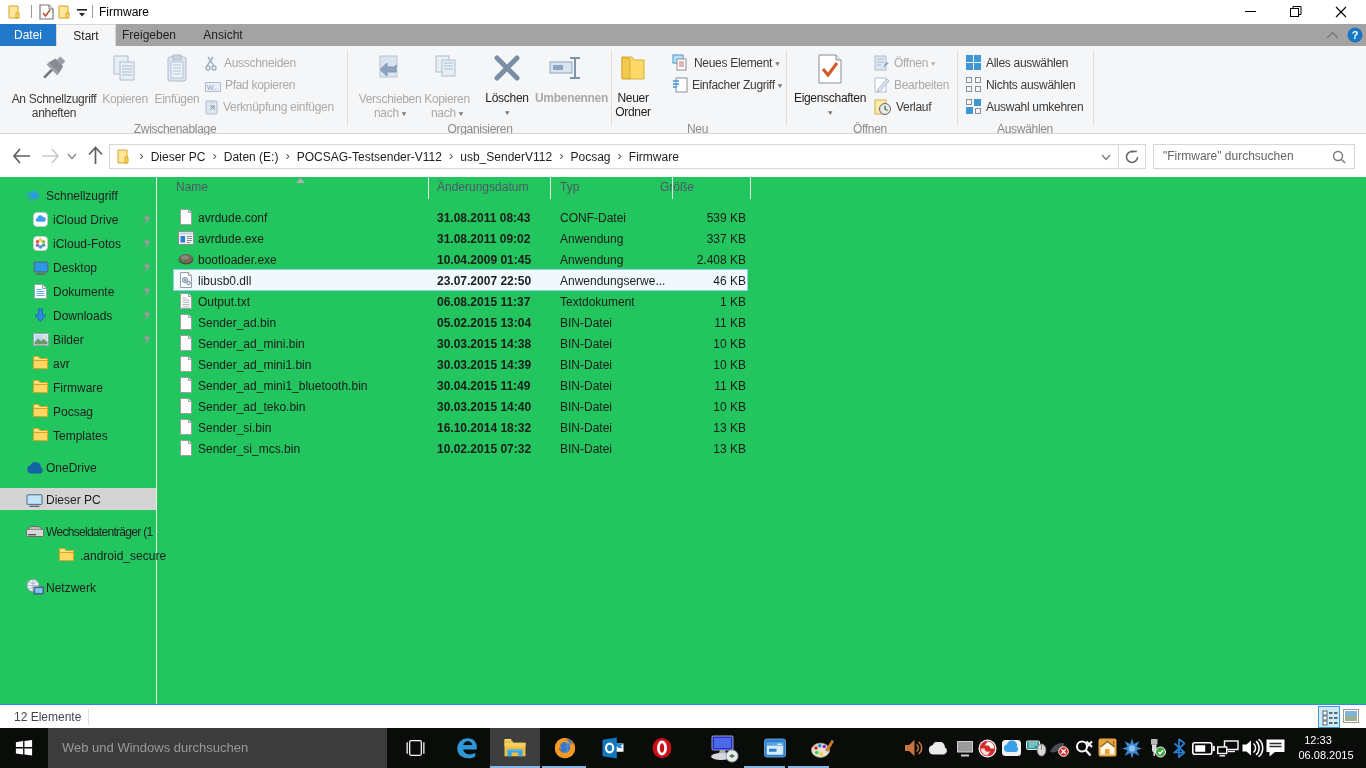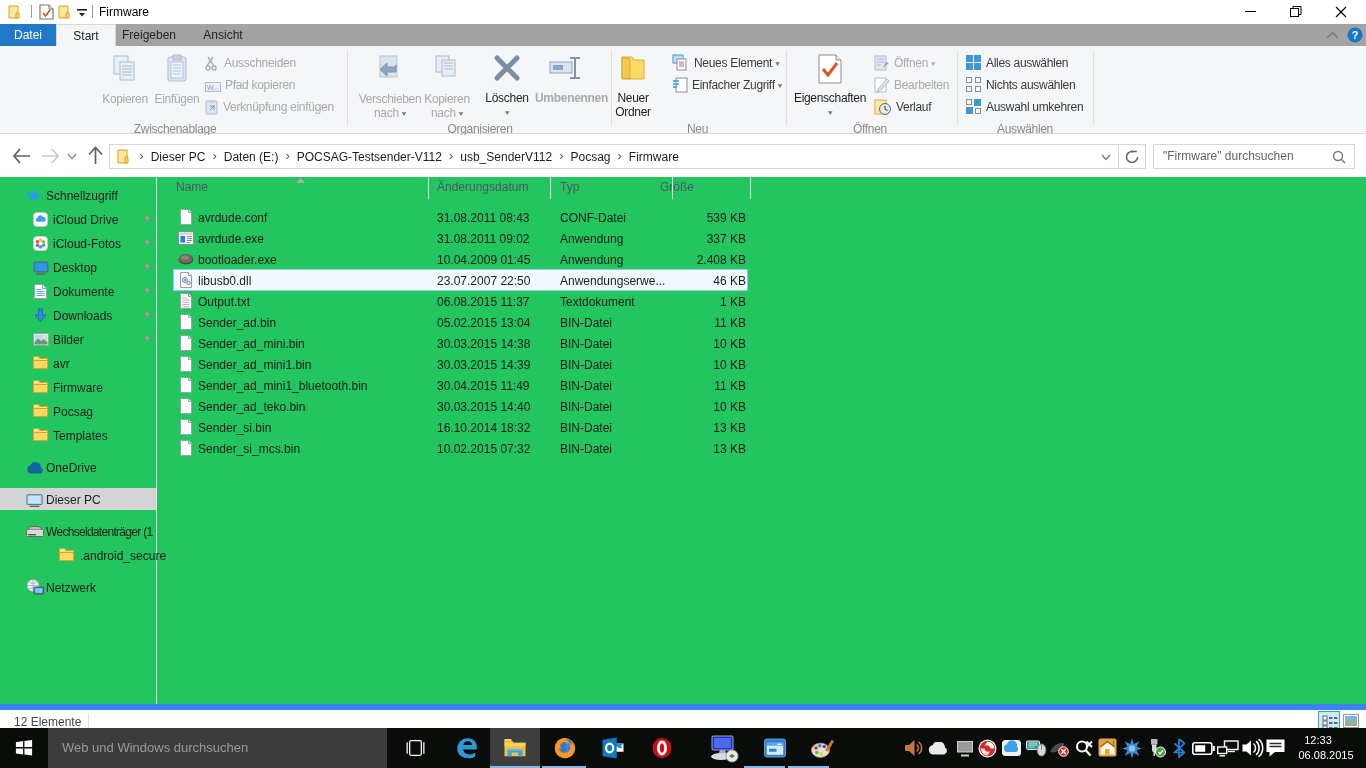--- a/index.html
+++ b/index.html
@@ -46,28 +46,28 @@
 #sidebar { position:absolute; left:0; top:0; width:157px; height:527px; border-right:1px solid #ededed; }
 .sitem { position:absolute; height:22px; line-height:22px; font-size:12px; color:#1e1e1e; white-space:nowrap; }
 .pin { position:absolute; width:11px; height:11px; }
 #pc-sel { position:absolute; left:0; top:311px; width:156px; height:22px; background:#d4d4d4; }
 
 #filelist { position:absolute; left:158px; top:0; width:1028px; height:527px; }
 .hdr { position:absolute; top:3px; height:18px; font-size:12px; color:#4d5a66; }
 .hline { position:absolute; top:0; width:1px; height:22px; background:#e6e6e6; }
 .frow { position:absolute; left:0px; height:21px; width:590px; font-size:12px; color:#1c1c1c; }
 .fname { position:absolute; left:40px; top:4px; }
-.fdate { position:absolute; left:279px; top:4px; color:#1c1c1c; }
+.fdate { position:absolute; left:279px; top:4px; color:#1c1c1c;font-weight:bold; }
 .ftype { position:absolute; left:402px; top:4px; }
 .fsize { position:absolute; right:2px; top:4px; text-align:right; }
 .ficon { position:absolute; left:20px; top:2px; width:16px; height:16px; }
 #selrow { position:absolute; left:15px; top:92px; width:575px; height:22px; background:#f2f9fe; border:1px solid #8ed0f3; }
 
 
-#statusbar { position:absolute; left:0; top:704px; width:1366px; height:24px; background:#fff; border-top:6px solid #3b82f6; }
+#statusbar { position:absolute; left:0; top:704px; width:1366px; height:24px; background:#fff; border-top:1px solid #3b82f6; }
 #statusbar .cnt { position:absolute; left:14px; top:5px; font-size:12px; color:#1e1e1e; }
 
 
 #taskbar { position:absolute; left:0; top:728px; width:1366px; height:40px; background:#090c09; }
 #tsearch { position:absolute; left:48px; top:0px; width:339px; height:40px; background:#3c3c3c; color:#9a9a9a; font-size:13px; line-height:40px; padding-left:14px; }
 .tbicon { position:absolute; top:5px; }
 .tbapp { width:24px; height:24px; top:8px; }
 .tbu { position:absolute; top:38px; height:2px; background:#86b8e3; }
 #clock { position:absolute; left:1295px; top:5px; width:62px; color:#fff; font-size:11px; text-align:center; line-height:15px; }
 </style>
@@ -123,20 +123,31 @@
   </div>
 
   <div id="ribbon">
 
     <div class="rsep" style="left:347px"></div>
     <div class="rsep" style="left:611px"></div>
     <div class="rsep" style="left:786px"></div>
     <div class="rsep" style="left:957px"></div>
     <div class="rsep" style="left:1093px"></div>
 
+    <div class="rbig" style="left:6px;width:96px;">
+      <svg width="30" height="30" viewBox="0 0 30 30">
+          <g transform="rotate(45 15 13)" fill="#8b9097">
+            <rect x="12" y="1" width="7" height="5" fill="#9ba0a7"></rect>
+            <path d="M10 6h11l2 8H8z" fill="#878c93"></path>
+            <rect x="8" y="14" width="15" height="2.5" fill="#9ba0a7"></rect>
+            <rect x="14.2" y="16.5" width="2.6" height="11" fill="#6f747b"></rect>
+          </g>
+        </svg>
+      <div style="margin-top:5px">An Schnellzugriff<br>anheften</div>
+    </div>
     <div class="rbig dis" style="left:100px;width:50px;">
       <svg width="28" height="30" viewBox="0 0 28 30">
           <rect x="3" y="2" width="14" height="18" fill="#e8eef5" stroke="#aebdd2"></rect>
           <rect x="9" y="8" width="14" height="18" fill="#e8eef5" stroke="#aebdd2"></rect>
           <path d="M11 12h10M11 15h10M11 18h10M11 21h10" stroke="#aebdd2"></path>
         </svg>
       <div style="margin-top:5px">Kopieren</div>
     </div>
     <div class="rbig dis" style="left:152px;width:50px;">
       <svg width="24" height="30" viewBox="0 0 24 30">

